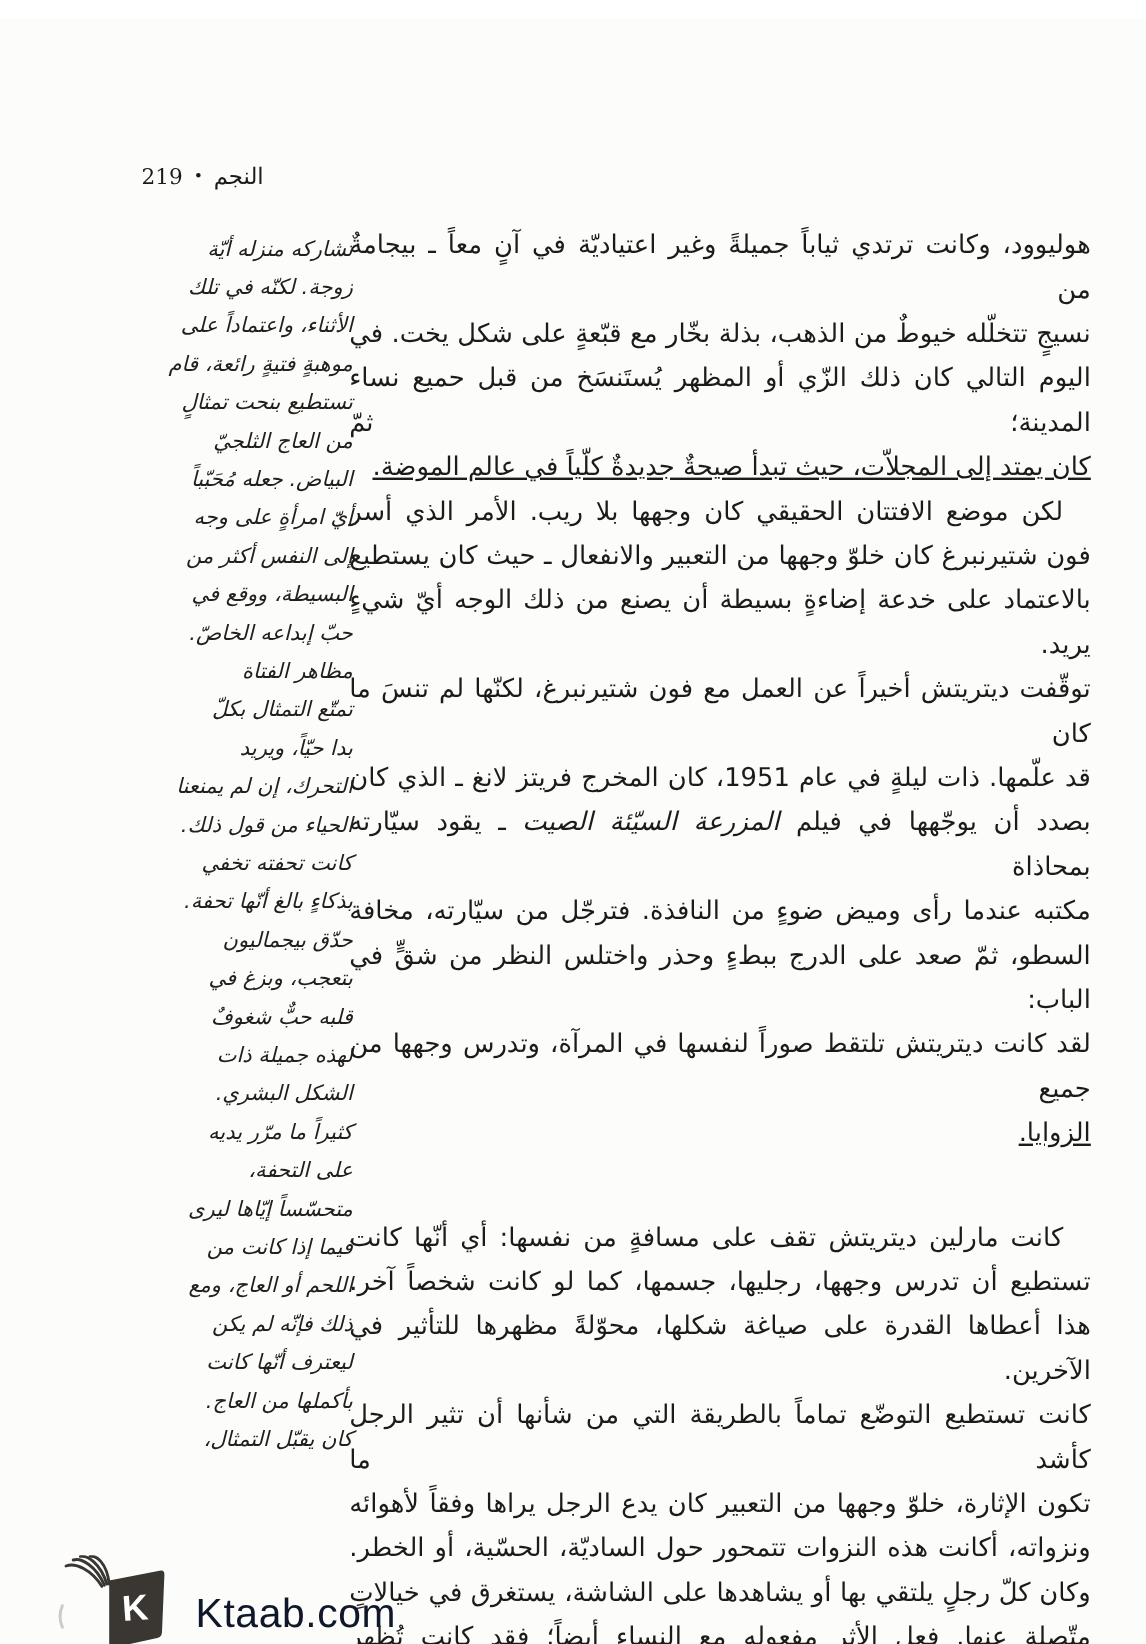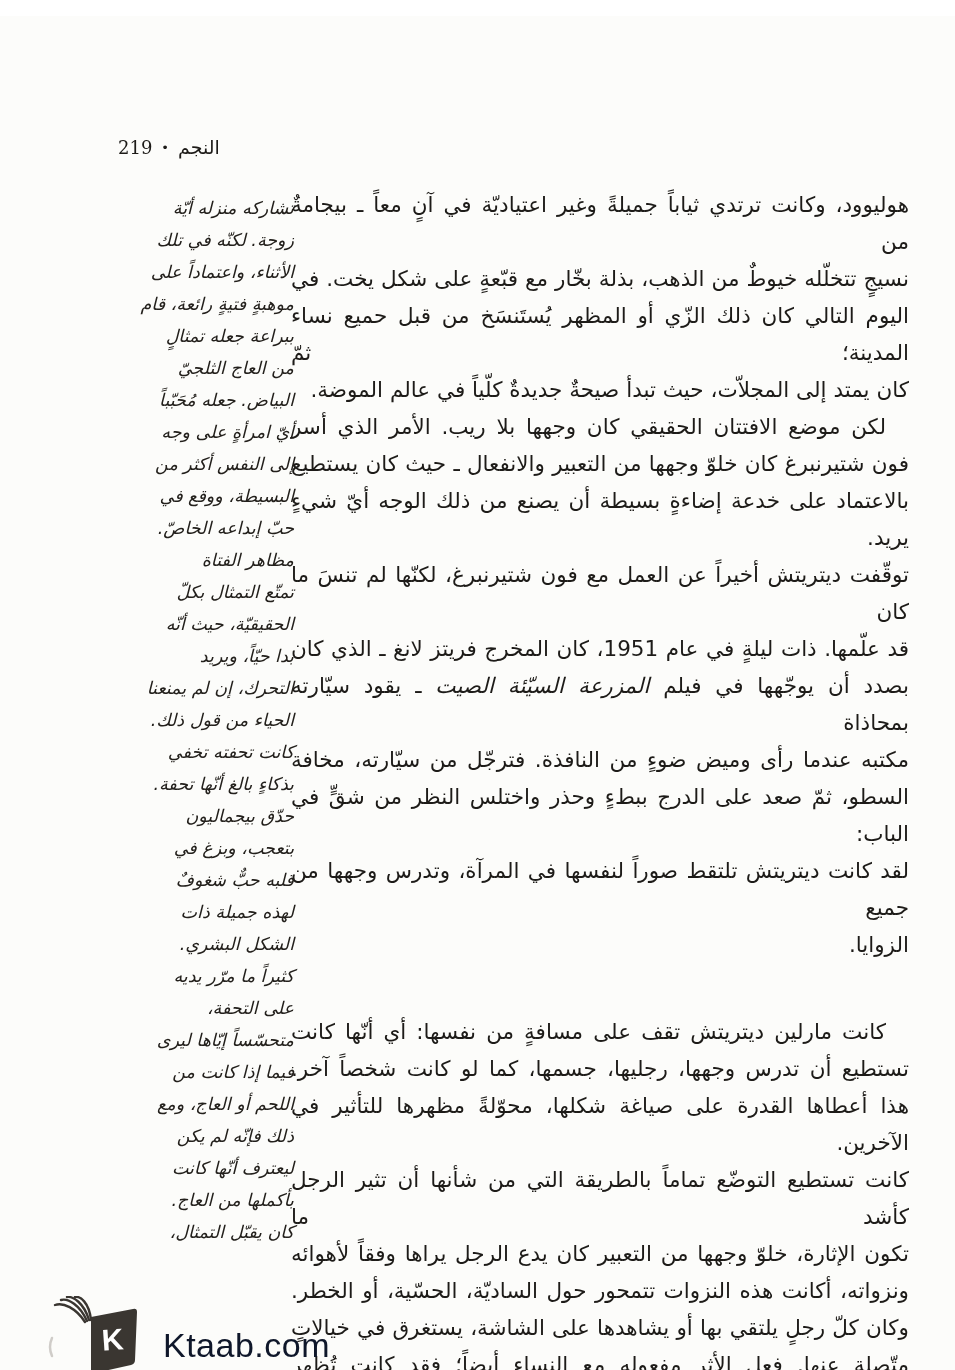--- a/index.html
+++ b/index.html
@@ -38,21 +38,21 @@
     position:absolute; right:46px; top:170px; width:618px;
     direction:rtl;
     font-size:21.5px;
     line-height:37px;
   }
   .body-col .line {
     text-align:justify;
     text-align-last:justify;
     text-justify:inter-word;
   }
-  .body-col .line.end { text-align-last:right; }
+  .body-col .line.end { text-align-last:right;text-decoration:underline; }
   .body-col .line.indent { padding-right:23px; }
   .body-col .line.gap { margin-top:50px; }
   .t-italic { font-style:italic; }
 
   
   .footer-brand {
     position:absolute; left:45px; top:1280px;
     display:flex; align-items:center;
   }
   .brand-text {
@@ -71,30 +71,29 @@
 
   <div class="running-head">
     <span>النجم</span><span class="bullet">•</span><span class="pagenum">219</span>
   </div>
 
   <div class="margin-note">
       <div class="mnote-line">تشاركه منزله أيّة</div>
       <div class="mnote-line">زوجة. لكنّه في تلك</div>
       <div class="mnote-line">الأثناء، واعتماداً على</div>
       <div class="mnote-line">موهبةٍ فتيةٍ رائعة، قام</div>
-      <div class="mnote-line">ببراعة جعله تمثالٍ</div>
+      <div class="mnote-line">تستطيع بنحت تمثالٍ</div>
       <div class="mnote-line">من العاج الثلجيّ</div>
       <div class="mnote-line">البياض. جعله مُحَبّباً</div>
       <div class="mnote-line">أيّ امرأةٍ على وجه</div>
       <div class="mnote-line">إلى النفس أكثر من</div>
       <div class="mnote-line">البسيطة، ووقع في</div>
       <div class="mnote-line">حبّ إبداعه الخاصّ.</div>
       <div class="mnote-line">مظاهر الفتاة</div>
       <div class="mnote-line">تمتّع التمثال بكلّ</div>
-      <div class="mnote-line">الحقيقيّة، حيث أنّه</div>
       <div class="mnote-line">بدا حيّاً، ويريد</div>
       <div class="mnote-line">التحرك، إن لم يمنعنا</div>
       <div class="mnote-line">الحياء من قول ذلك.</div>
       <div class="mnote-line">كانت تحفته تخفي</div>
       <div class="mnote-line">بذكاءٍ بالغ أنّها تحفة.</div>
       <div class="mnote-line">حدّق بيجماليون</div>
       <div class="mnote-line">بتعجب، وبزغ في</div>
       <div class="mnote-line">قلبه حبٌّ شغوفٌ</div>
       <div class="mnote-line">لهذه جميلة ذات</div>
       <div class="mnote-line">الشكل البشري.</div>

